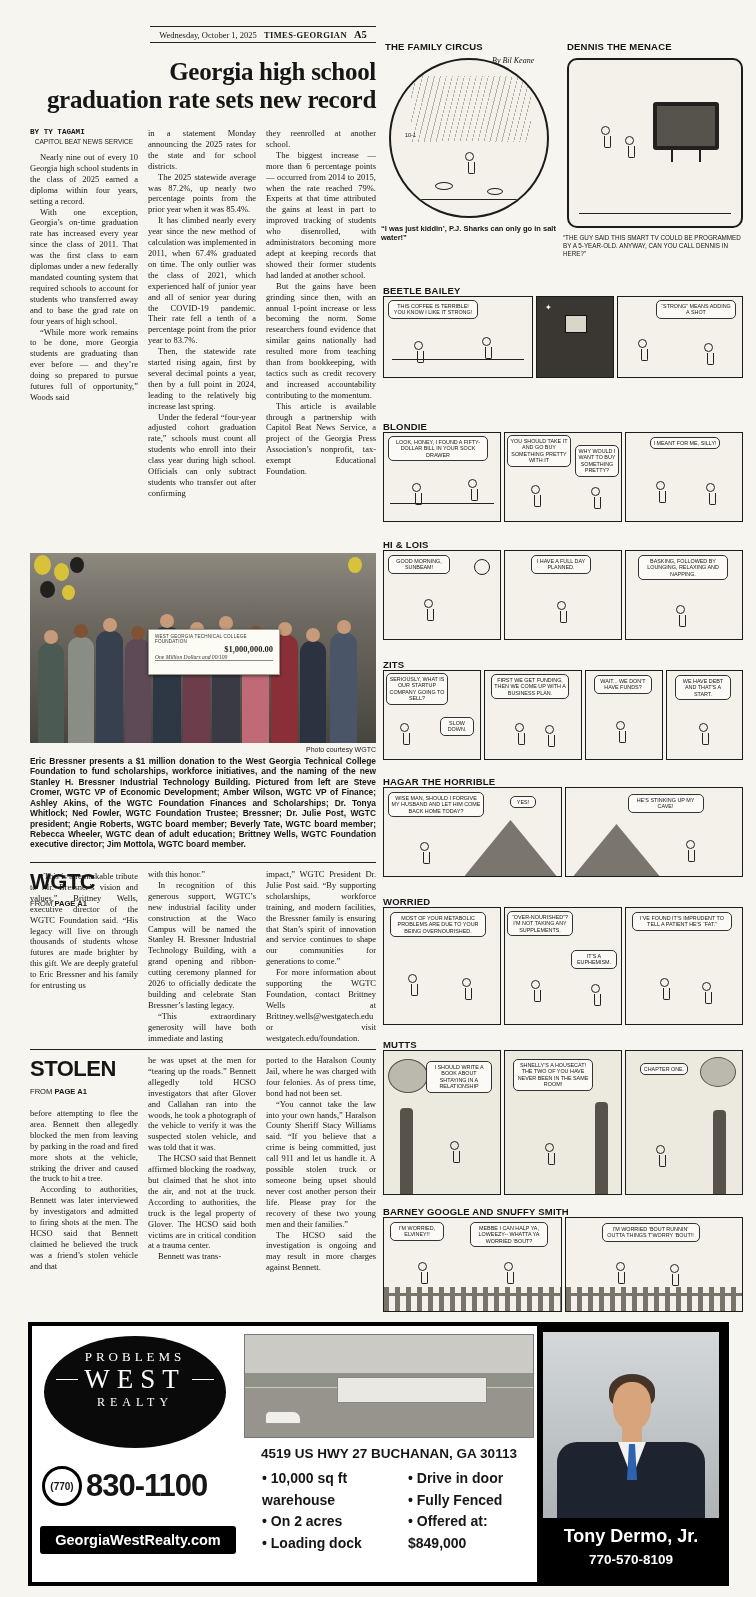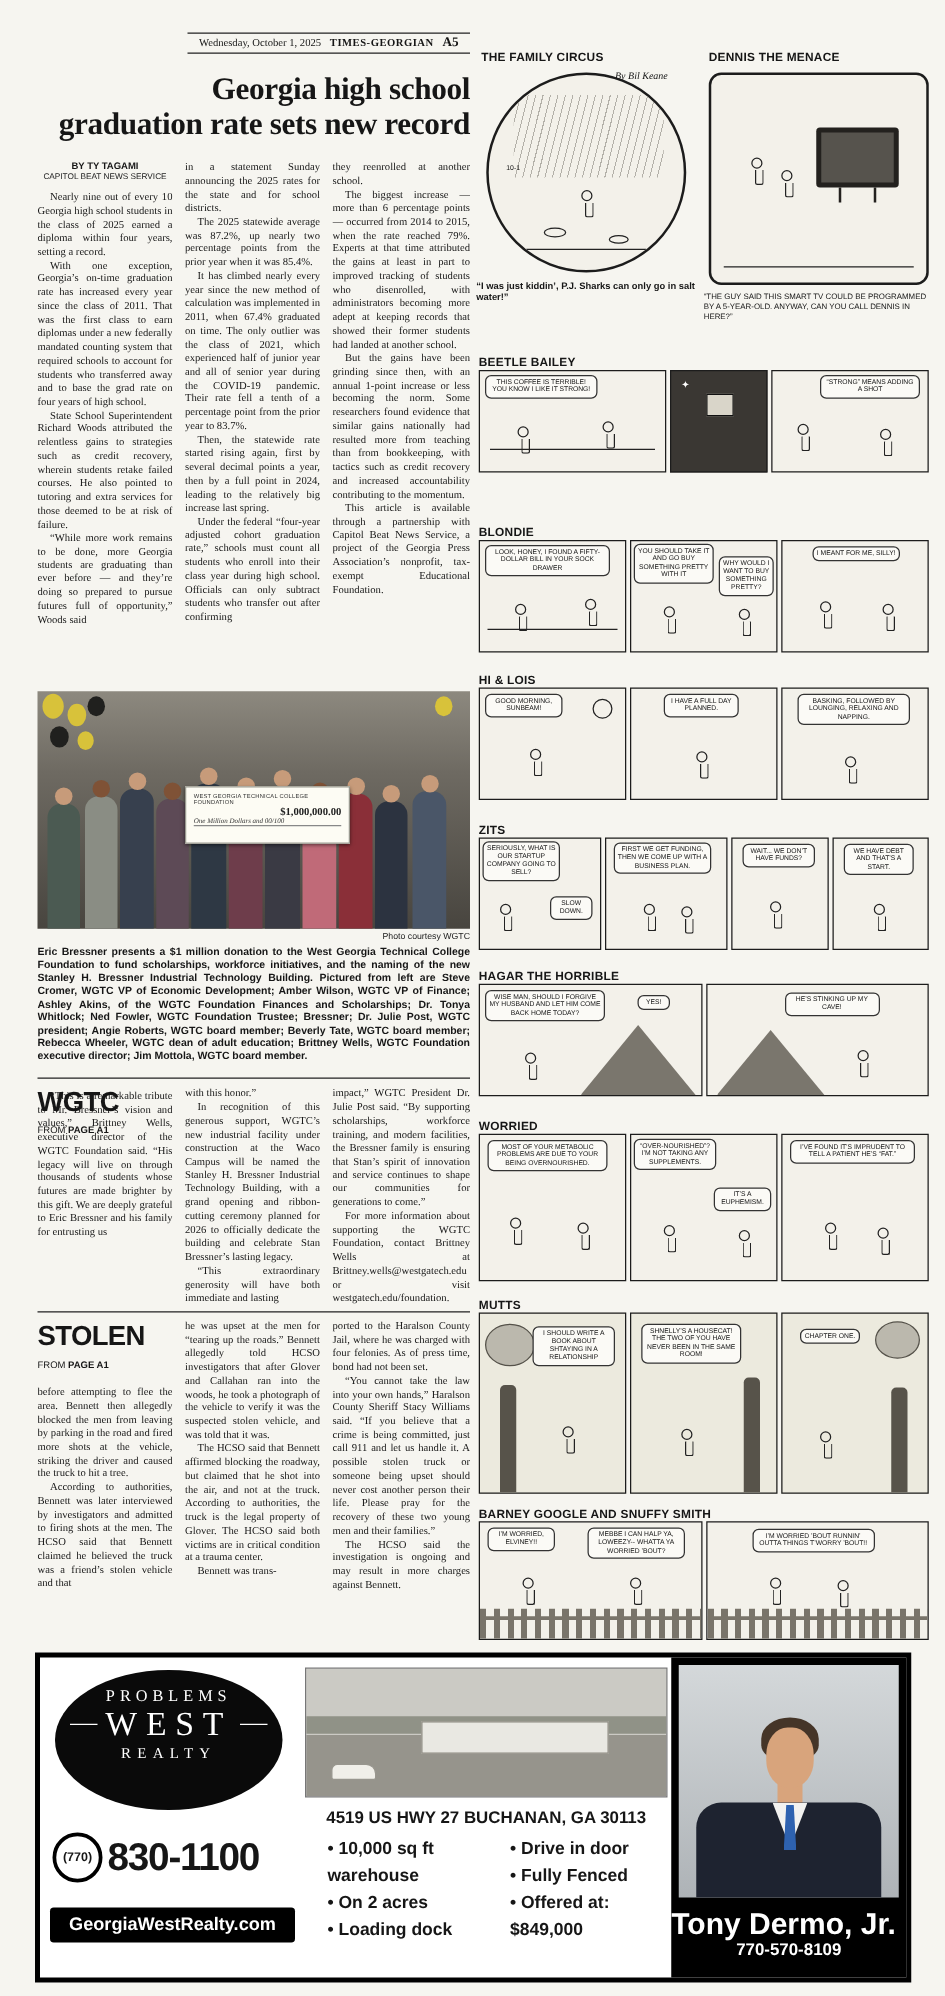--- a/index.html
+++ b/index.html
@@ -3,21 +3,21 @@
 <meta charset="utf-8">
 <style>
   *{margin:0;padding:0;box-sizing:border-box}
   html,body{background:#9b9b9b}
   .page{position:relative;width:756px;height:1597px;margin:0 auto;background:#f6f5f0;color:#161616;font-family:"Liberation Serif",serif;overflow:hidden}
   .abs{position:absolute}
   .hdr{display:flex;justify-content:center;gap:7px;align-items:baseline;border-top:1px solid #222;border-bottom:1px solid #222;padding:2px 0;font-size:8.5px}
   .hdr .paper{font-weight:bold;letter-spacing:.4px}
   .hdr .pg{font-weight:bold;font-size:10.5px}
   .headline{font-weight:bold;text-align:right;font-size:25px;line-height:1.13;letter-spacing:-.3px}
-  .byline{text-align:center;font-size:7.6px;font-weight:bold;font-family:Liberation Sans, sans-serif}
+  .byline{text-align:left;font-size:7.6px;font-weight:bold;font-family:Liberation Mono, monospace}
   .org{text-align:center;font-size:6.6px;font-family:"Liberation Sans",sans-serif;color:#222}
   .ncol{overflow:hidden}
   .ncol p{font-size:8.5px;line-height:10.9px;text-align:justify;text-indent:10px}
   .ncol p.cont{text-indent:0}
   .rule{background:#222;height:1px}
   .sec-title{font-family:"Liberation Sans",sans-serif;font-weight:bold;font-size:22px;letter-spacing:-.5px}
   .frompage{font-size:7.6px;font-family:"Liberation Sans",sans-serif}
   .frompage b{font-weight:bold}
   .photo-credit{font-size:7px;text-align:right;font-family:"Liberation Sans",sans-serif;color:#222}
   .caption{font-family:"Liberation Sans",sans-serif;font-weight:bold;font-size:8.4px;line-height:1.24;text-align:justify;overflow:hidden}
@@ -54,21 +54,21 @@
   .oval .g3{font-size:12px;letter-spacing:5px}
   .phone-circle{width:40px;height:40px;border:3px solid #000;border-radius:50%;display:flex;align-items:center;justify-content:center;font-size:10px;font-weight:bold;font-family:"Liberation Sans",sans-serif}
   .phone-num{font-size:31px;font-weight:bold;font-family:"Liberation Sans",sans-serif;letter-spacing:-1px}
   .webbox{background:#000;color:#fff;font-weight:bold;font-family:"Liberation Sans",sans-serif;font-size:14.5px;text-align:center;padding:6px 0;border-radius:3px}
   .addr{font-weight:bold;font-family:"Liberation Sans",sans-serif;font-size:13.5px;text-align:center}
   .bullets p{font-size:14px;font-weight:bold;font-family:"Liberation Sans",sans-serif;line-height:1.55;text-indent:0}
   .bullets p::before{content:"•  "}
   .prop-photo{background:linear-gradient(180deg,#cbcac4 0 52%,#96948c 52% 100%);overflow:hidden;border:1px solid #777}
   .agent-panel{background:#000;overflow:hidden}
   .a-photo{position:absolute;background:linear-gradient(#d4d8da,#aeb3b7);overflow:hidden}
-  .agent-name{font-size:24px;font-weight:bold;font-family:"Liberation Sans",sans-serif;color:#fff;}
+  .agent-name{font-size:18px;font-weight:bold;font-family:"Liberation Sans",sans-serif;color:#fff;text-align:center}
   .agent-phone{font-size:13.5px;font-weight:bold;font-family:"Liberation Sans",sans-serif;color:#fff;text-align:center}
 </style>
 </head>
 <body>
 
 <div class="page">
 
   <div class="abs hdr" style="left:150px;top:26px;width:226px">
     <span>Wednesday, October 1, 2025</span>
     <span class="paper">TIMES-GEORGIAN</span>
@@ -78,25 +78,24 @@
   <div class="abs headline" style="left:30px;top:58px;width:346px">
     <span style="display:block">Georgia high school</span>
     <span style="display:block">graduation rate sets new record</span>
   </div>
   <div class="abs byline" style="left:30px;top:128px;width:108px">BY TY TAGAMI</div>
   <div class="abs org" style="left:30px;top:138px;width:108px">CAPITOL BEAT NEWS SERVICE</div>
 
   <div class="abs ncol" style="left:30px;top:152px;width:108px;height:398px">
       <p>Nearly nine out of every 10 Georgia high school students in the class of 2025 earned a diploma within four years, setting a record.</p>
       <p>With one exception, Georgia’s on-time graduation rate has increased every year since the class of 2011. That was the first class to earn diplomas under a new federally mandated counting system that required schools to account for students who transferred away and to base the grad rate on four years of high school.</p>
-      <p>State School Superintendent Richard Woods attributed the relentless gains to strategies such as credit recovery, wherein students retake failed courses. He also pointed to tutoring and extra services for those deemed to be at risk of failure.</p>
       <p>“While more work remains to be done, more Georgia students are graduating than ever before — and they’re doing so prepared to pursue futures full of opportunity,” Woods said</p>
     </div>
   <div class="abs ncol" style="left:148px;top:128px;width:108px;height:422px">
-      <p class="cont">in a statement Sunday announcing the 2025 rates for the state and for school districts.</p>
+      <p class="cont">in a statement Monday announcing the 2025 rates for the state and for school districts.</p>
       <p>The 2025 statewide average was 87.2%, up nearly two percentage points from the prior year when it was 85.4%.</p>
       <p>It has climbed nearly every year since the new method of calculation was implemented in 2011, when 67.4% graduated on time. The only outlier was the class of 2021, which experienced half of junior year and all of senior year during the COVID-19 pandemic. Their rate fell a tenth of a percentage point from the prior year to 83.7%.</p>
       <p>Then, the statewide rate started rising again, first by several decimal points a year, then by a full point in 2024, leading to the relatively big increase last spring.</p>
       <p>Under the federal “four-year adjusted cohort graduation rate,” schools must count all students who enroll into their class year during high school. Officials can only subtract students who transfer out after confirming</p>
     </div>
   <div class="abs ncol" style="left:266px;top:128px;width:110px;height:422px">
       <p class="cont">they reenrolled at another school.</p>
       <p>The biggest increase — more than 6 percentage points — occurred from 2014 to 2015, when the rate reached 79%. Experts at that time attributed the gains at least in part to improved tracking of students who disenrolled, with administrators becoming more adept at keeping records that showed their former students had landed at another school.</p>
       <p>But the gains have been grinding since then, with an annual 1-point increase or less becoming the norm. Some researchers found evidence that similar gains nationally had resulted more from teaching than from bookkeeping, with tactics such as credit recovery and increased accountability contributing to the momentum.</p>
       <p>This article is available through a partnership with Capitol Beat News Service, a project of the Georgia Press Association’s nonprofit, tax-exempt Educational Foundation.</p>

